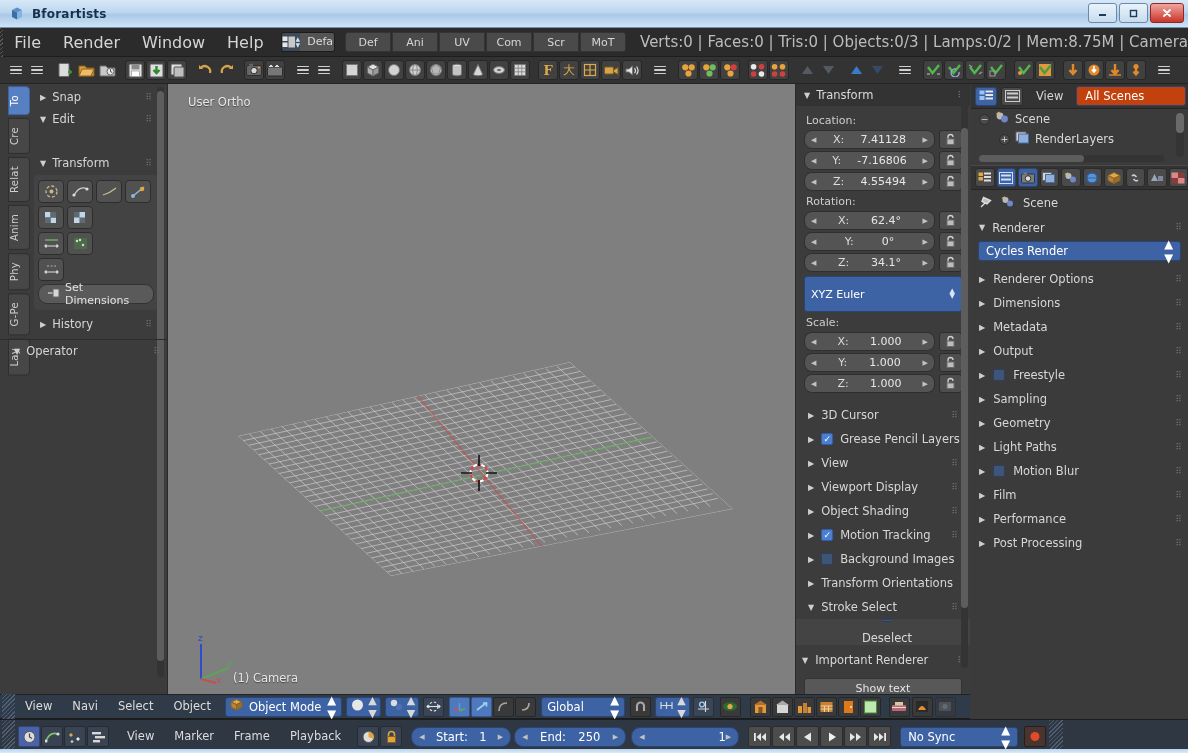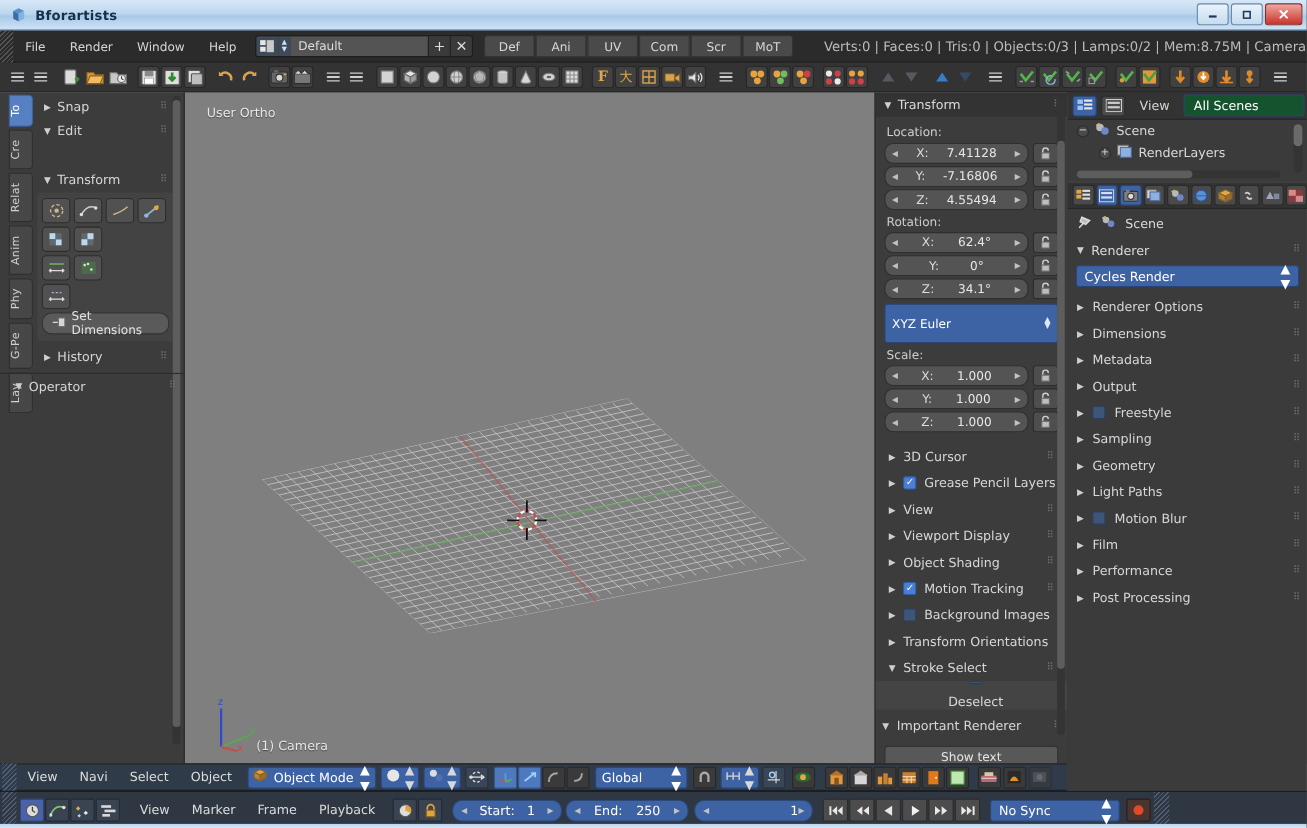--- a/index.html
+++ b/index.html
@@ -32,40 +32,40 @@
   .win-btn.close{background:linear-gradient(to bottom,#f0a6a0,#c9342b);border-color:#8b2a22;color:#fff;width:34px;}
 
   
   .menubar{
     position:absolute;left:0;top:28px;width:1188px;height:29px;
     background:#2b2b2b;border-bottom:1px solid #1d1d1d;
     display:flex;align-items:center;
   }
   .mgrip{width:12px;height:29px;background:
      repeating-linear-gradient(135deg,#555 0 1px,#2b2b2b 1px 3px);}
-  .menu-item{padding:0 11px;height:21px;line-height:21px;color:#d5d5d5;font-size:11px;border-radius:3px;}
+  .menu-item{padding:0 11px;height:21px;line-height:21px;color:#d5d5d5;font-size:16px;border-radius:3px;}
   .screen-sel{
     display:flex;align-items:center;margin-left:6px;height:20px;
     background:#2e2e2e;border:1px solid #1c1c1c;border-radius:3px;overflow:hidden;
   }
   .screen-icon{width:20px;height:18px;background:#3f4a58;display:flex;align-items:center;justify-content:center;}
   .sq{display:inline-block;}
   .spin{width:11px;height:18px;display:flex;flex-direction:column;align-items:center;justify-content:center;
         background:#3f4a58;color:#cfe0f5;font-size:6px;line-height:6px;}
   .screen-name{width:125px;height:18px;line-height:18px;background:#545454;color:#ddd;padding-left:7px;font-size:11px;}
   .sbtn{width:20px;height:20px;background:#3a3a3a;border-left:1px solid #222;color:#ddd;
         display:flex;align-items:center;justify-content:center;font-size:13px;}
   .layout-tabs{display:flex;margin-left:10px;gap:1px;}
   .ltab{
     min-width:46px;height:20px;line-height:20px;text-align:center;font-size:11px;
     background:#4a4a4a;color:#d6d6d6;padding:0 8px;border:1px solid #343434;
   }
   .ltab:first-child{border-radius:3px 0 0 3px;}
   .ltab:last-child{border-radius:0 3px 3px 0;}
-  .statsline{margin-left:28px;color:#bcbcbc;font-size:12px;white-space:nowrap;}
+  .statsline{margin-left:14px;color:#bcbcbc;font-size:15px;white-space:nowrap;}
 
   
   .toolrow{
     position:absolute;left:0;top:57px;width:1188px;height:27px;
     background:#333333;border-bottom:1px solid #232323;
     display:flex;align-items:center;padding-left:2px;
   }
   .tgrip{width:14px;height:27px;background:
      repeating-linear-gradient(135deg,#4d4d4d 0 1px,#333 1px 3px);}
   .tgroup{display:flex;align-items:center;gap:1px;padding:0 4px;}
@@ -150,21 +150,21 @@
   .npbar{position:absolute;right:2px;top:4px;width:7px;height:580px;background:#343434;border-radius:4px;}
   .npbar i{position:absolute;left:0;top:40px;width:7px;height:480px;background:#5d5d5d;border-radius:4px;display:block;}
 
   
   .rightcol{position:absolute;left:971px;top:84px;width:217px;height:610px;background:#3b3b3b;}
   .ol-hdr{height:25px;background:#333;display:flex;align-items:center;gap:4px;padding-left:4px;border-bottom:1px solid #252525;}
   .hicon{width:22px;height:19px;border-radius:3px;display:flex;align-items:center;justify-content:center;
          background:#4a4a4a;border:1px solid #2b2b2b;}
   .hicon.on{background:#3d63a5;border-color:#2a4573;}
   .ol-menu{padding:0 9px;height:19px;line-height:19px;color:#d5d5d5;font-size:11.5px;border-radius:3px;}
-  .ol-filter{flex:1;height:20px;background:#14532d;border:1px solid #2a4573;border-radius:3px;color:#fff;
+  .ol-filter{flex:1;height:20px;background:#c2410c;border:1px solid #2a4573;border-radius:3px;color:#fff;
              font-size:11.5px;padding-left:8px;line-height:19px;margin-right:2px;}
   .ol-body{height:56px;background:#3b3b3b;position:relative;}
   .ol-row{display:flex;align-items:center;height:20px;gap:5px;color:#d8d8d8;font-size:11.5px;}
   .exp{width:11px;height:11px;border-radius:6px;background:#4a4a4a;border:1px solid #2c2c2c;
        color:#ddd;font-size:9px;display:flex;align-items:center;justify-content:center;line-height:9px;}
   .ol-hscroll{position:absolute;left:8px;bottom:3px;width:185px;height:7px;background:#343434;border-radius:4px;}
   .ol-hscroll i{display:block;width:105px;height:7px;background:#5d5d5d;border-radius:4px;}
   .ol-vscroll{position:absolute;right:4px;top:4px;width:8px;height:44px;background:#343434;border-radius:4px;}
   .ol-vscroll i{display:block;width:8px;height:20px;background:#6a6a6a;border-radius:4px;}
 

